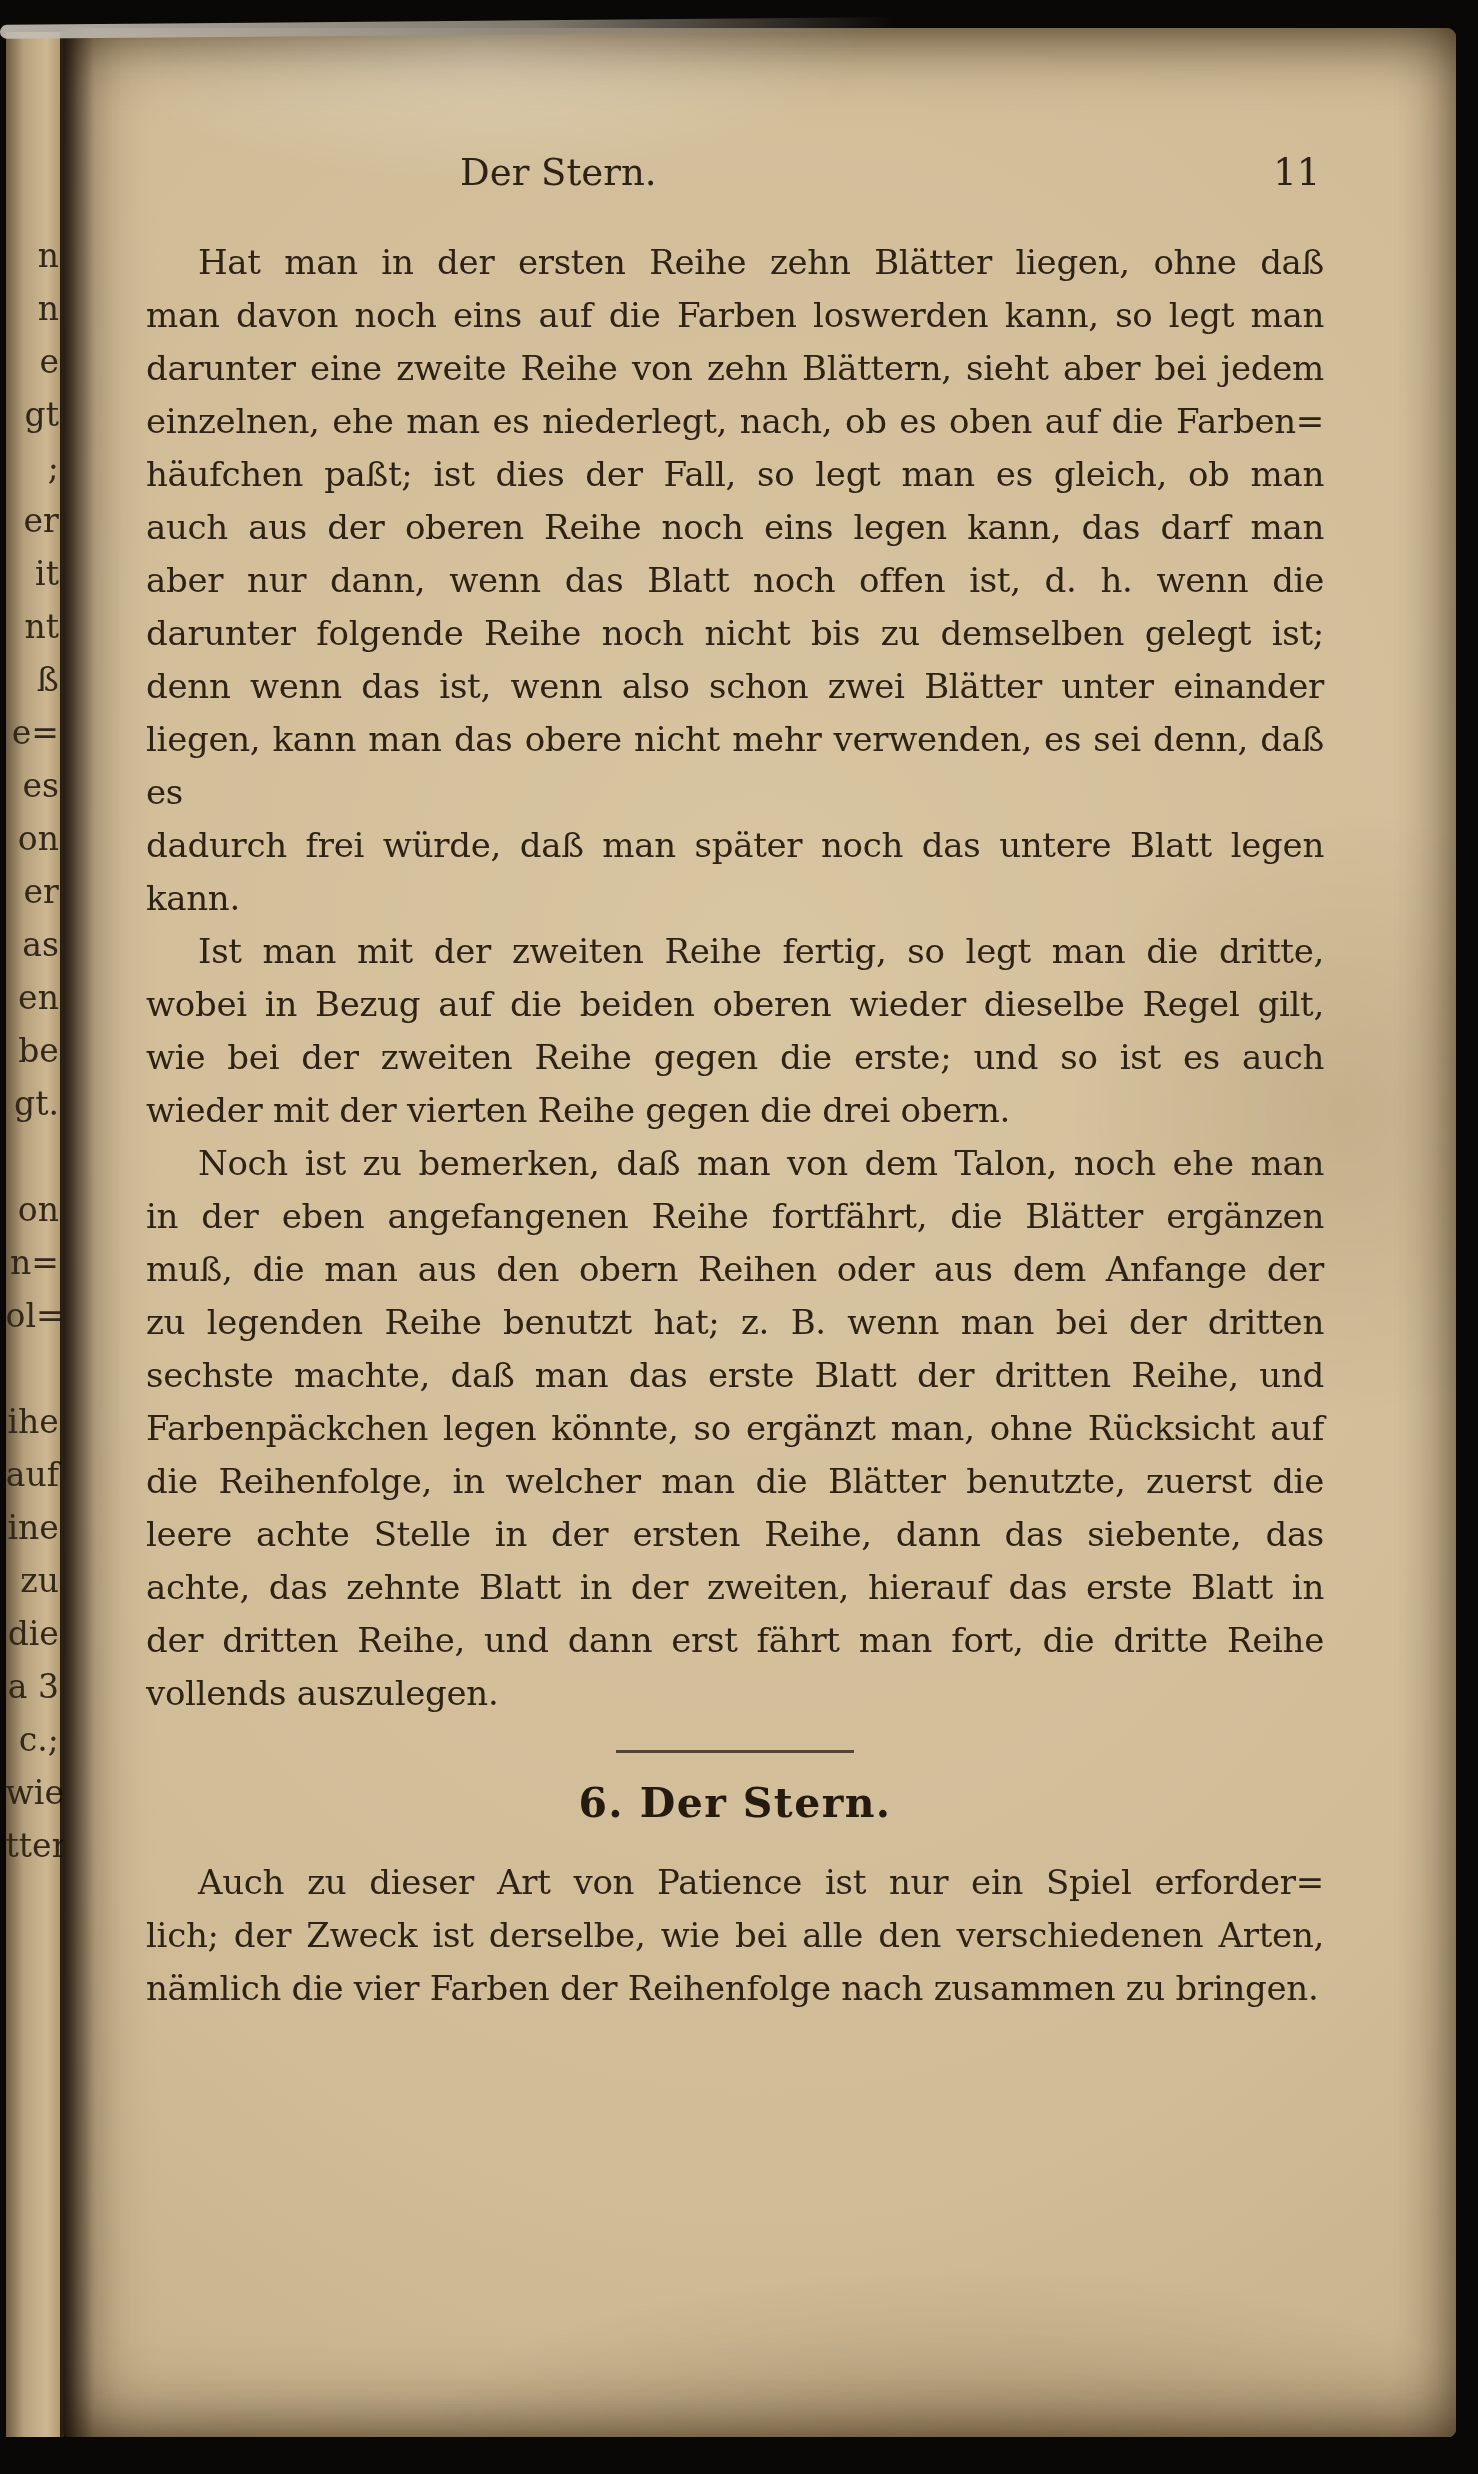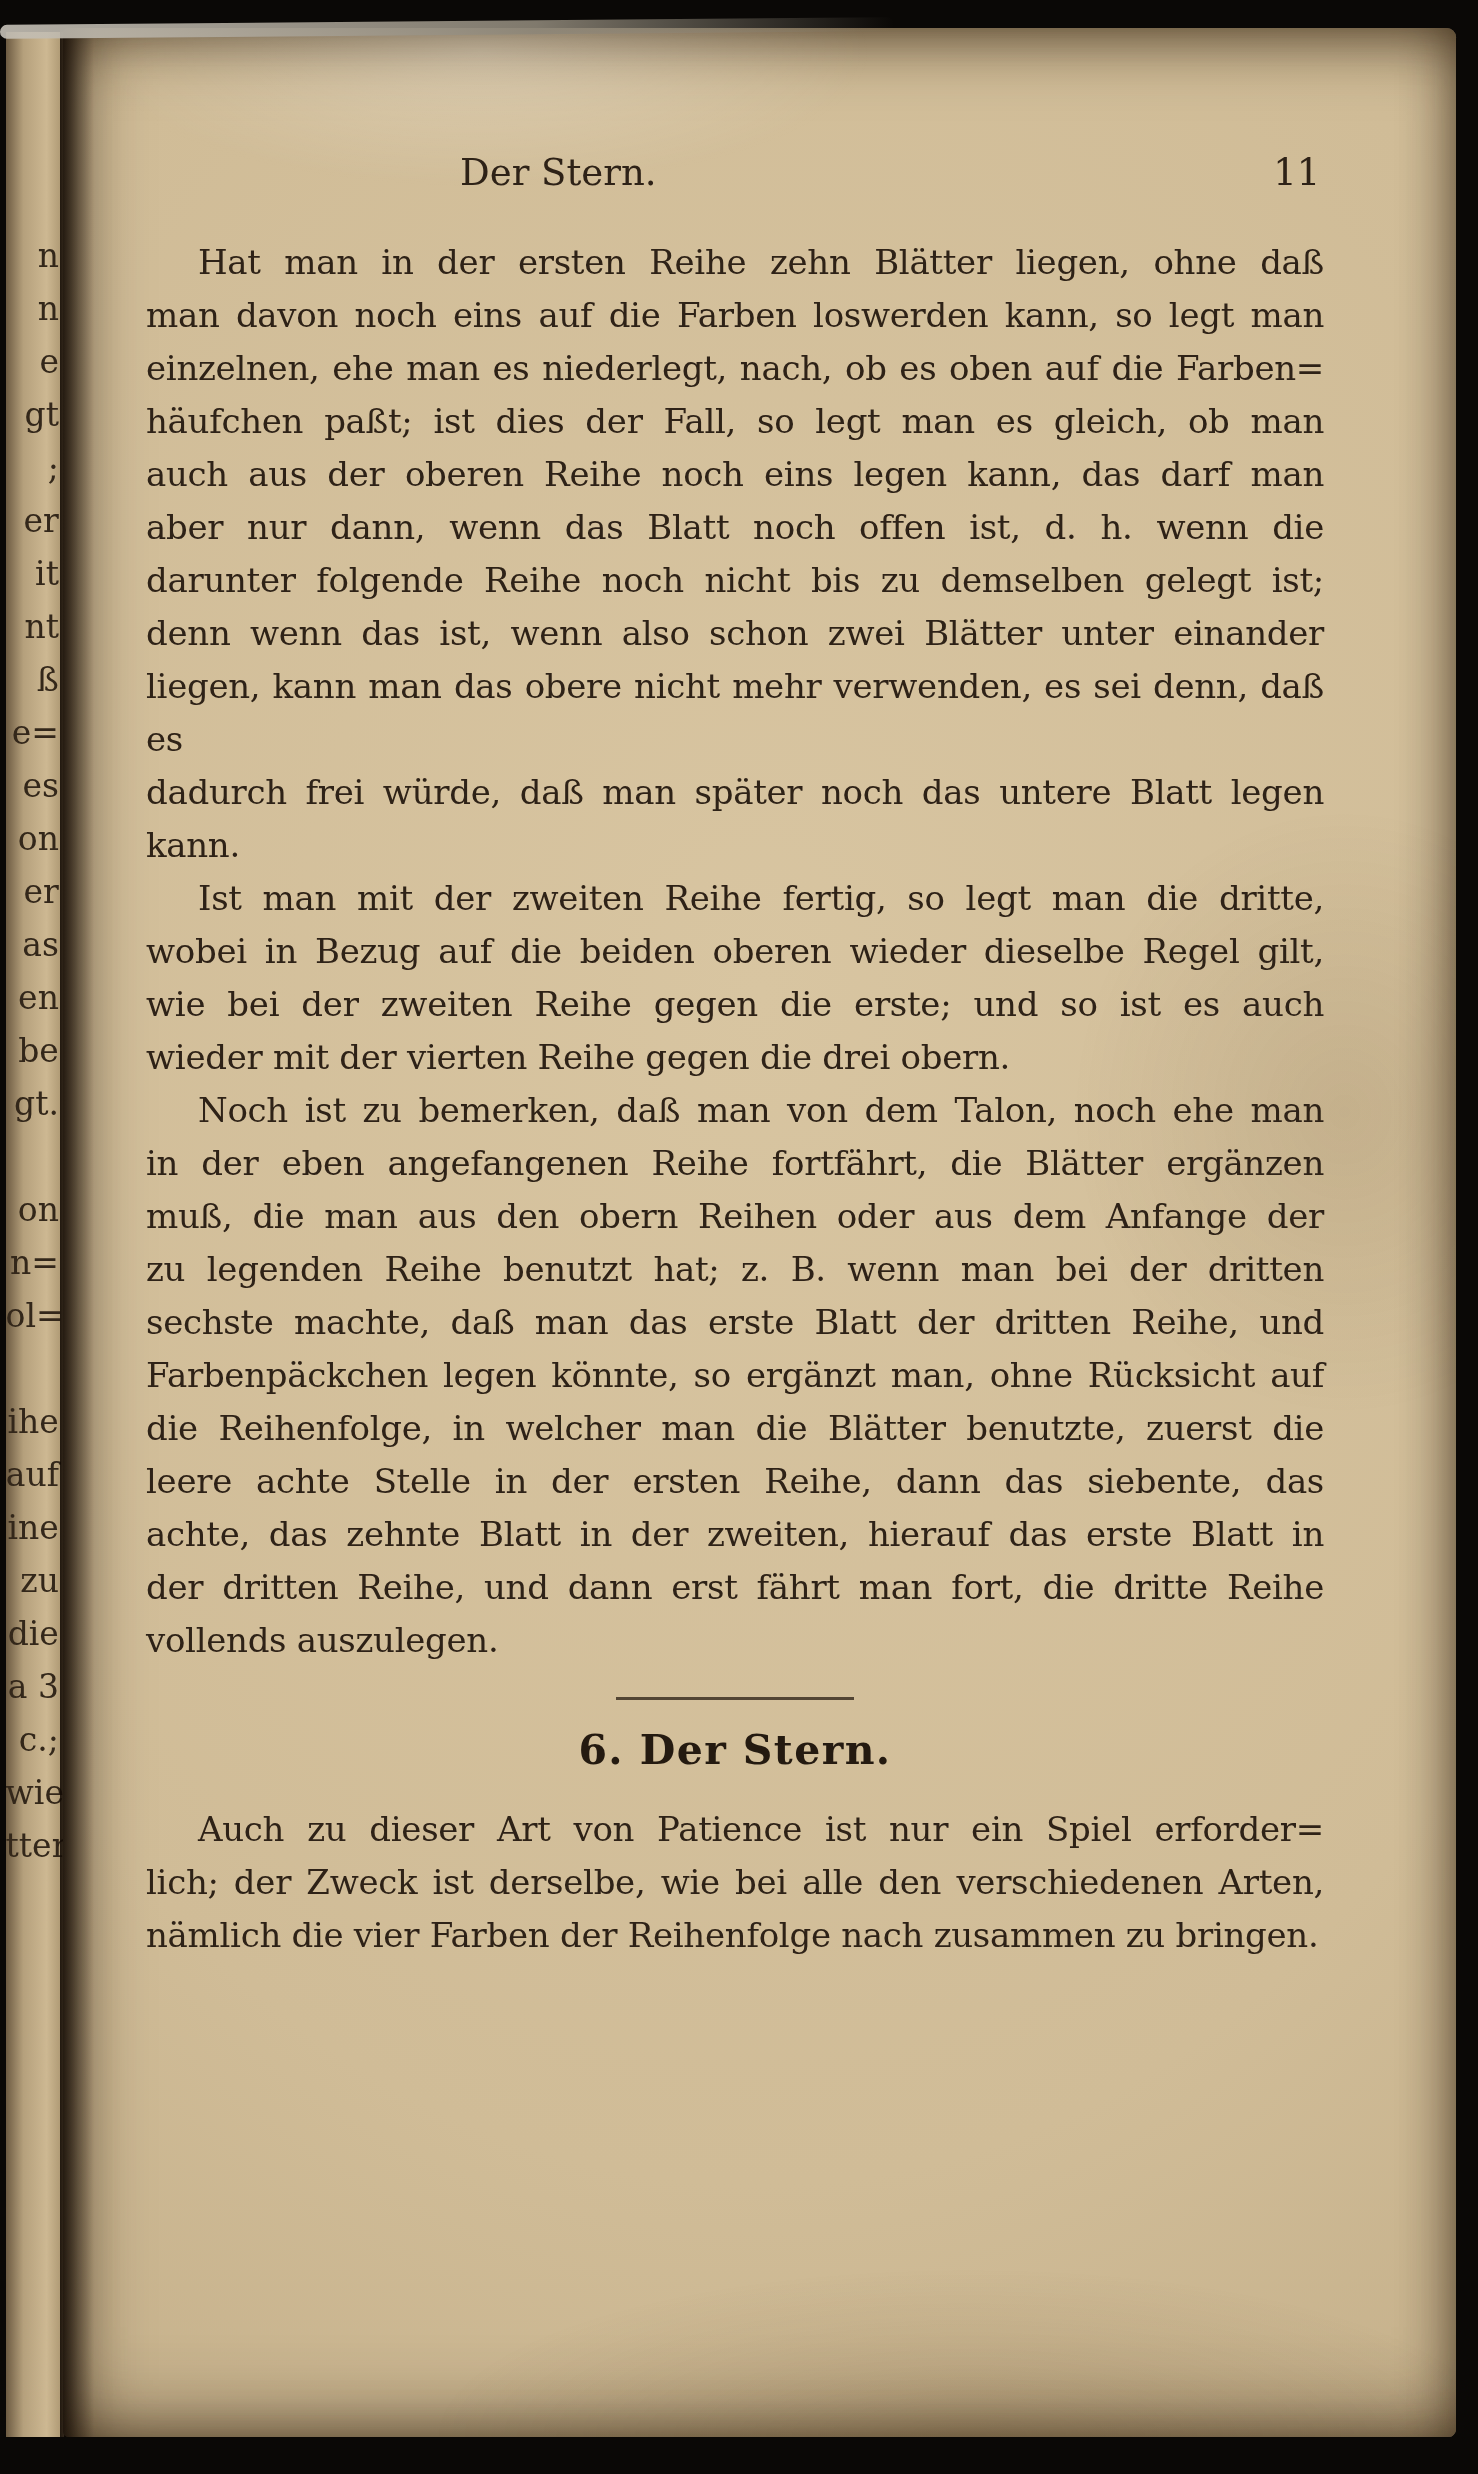--- a/index.html
+++ b/index.html
@@ -196,20 +196,21 @@
 
       <div class="header">
         <span class="running-title">Der Stern.</span>
         <span class="page-number">11</span>
       </div>
 
       <div class="body">
           <div class="para">
             <div class="line">Hat man in der ersten Reihe zehn Blätter liegen, ohne daß</div>
             <div class="line">man davon noch eins auf die Farben loswerden kann, so legt man</div>
+            <div class="line">darunter eine zweite Reihe von zehn Blättern, sieht aber bei jedem</div>
             <div class="line">einzelnen, ehe man es niederlegt, nach, ob es oben auf die Farben=</div>
             <div class="line">häufchen paßt; ist dies der Fall, so legt man es gleich, ob man</div>
             <div class="line">auch aus der oberen Reihe noch eins legen kann, das darf man</div>
             <div class="line">aber nur dann, wenn das Blatt noch offen ist, d. h. wenn die</div>
             <div class="line">darunter folgende Reihe noch nicht bis zu demselben gelegt ist;</div>
             <div class="line">denn wenn das ist, wenn also schon zwei Blätter unter einander</div>
             <div class="line">liegen, kann man das obere nicht mehr verwenden, es sei denn, daß es</div>
             <div class="line">dadurch frei würde, daß man später noch das untere Blatt legen kann.</div>
           </div>
           <div class="para">

